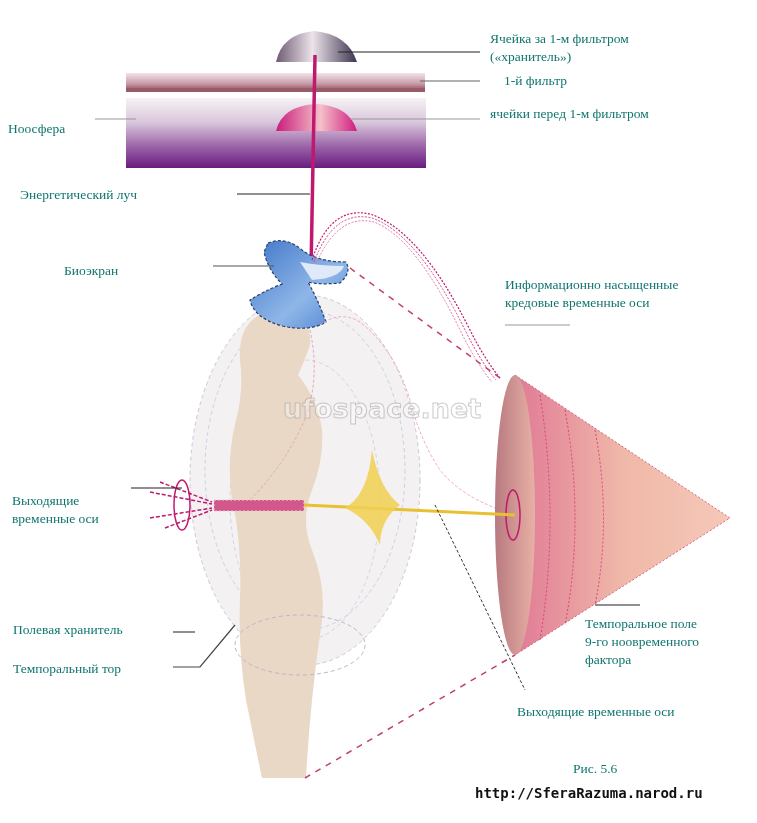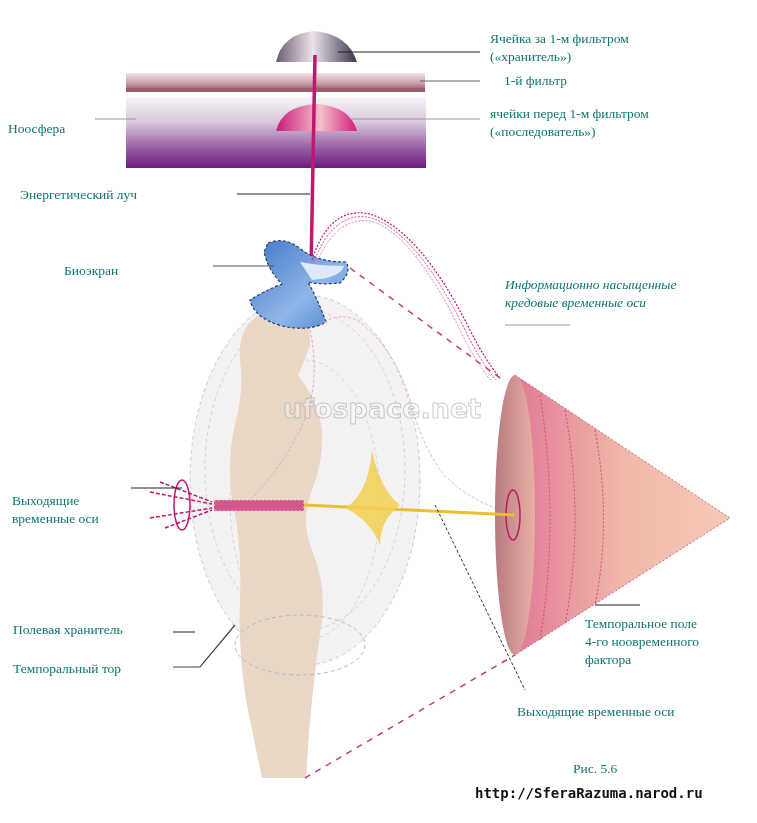--- a/index.html
+++ b/index.html
@@ -136,36 +136,35 @@
 
 <div class="wm" style="left:283px; top:393px;text-align:center;">ufospace.net</div>
 
 <div class="lbl" style="left:490px; top:30px;">
   <div>Ячейка за  1-м фильтром</div>
   <div>(«хранитель»)</div>
 </div>
 <div class="lbl" style="left:504px; top:72px;">1-й фильтр</div>
 <div class="lbl" style="left:490px; top:105px;">
   <div>ячейки перед 1-м фильтром</div>
-  <div>(«последователь»)</div>
 </div>
 <div class="lbl" style="left:8px; top:104px;margin-top:16px;">Ноосфера</div>
 <div class="lbl" style="left:20px; top:186px;">Энергетический луч</div>
 <div class="lbl" style="left:64px; top:262px;">Биоэкран</div>
-<div class="lbl" style="left:505px; top:276px;font-style:italic;">
+<div class="lbl" style="left:505px; top:276px;">
   <div>Информационно насыщенные</div>
   <div>кредовые временные оси</div>
 </div>
 <div class="lbl" style="left:12px; top:492px;">
   <div>Выходящие</div>
   <div>временные оси</div>
 </div>
 <div class="lbl" style="left:13px; top:621px;">Полевая  хранитель</div>
 <div class="lbl" style="left:13px; top:660px;">Темпоральный тор</div>
 <div class="lbl" style="left:585px; top:615px;">
   <div>Темпоральное поле</div>
-  <div>4-го ноовременного</div>
+  <div>9-го ноовременного</div>
   <div>фактора</div>
 </div>
 <div class="lbl" style="left:517px; top:703px;">Выходящие временные оси</div>
 
 <div class="lbl" style="left:573px; top:760px;">Рис. 5.6</div>
 <div class="url" style="left:475px; top:785px;">http://SferaRazuma.narod.ru</div>
 
 </body></html>

